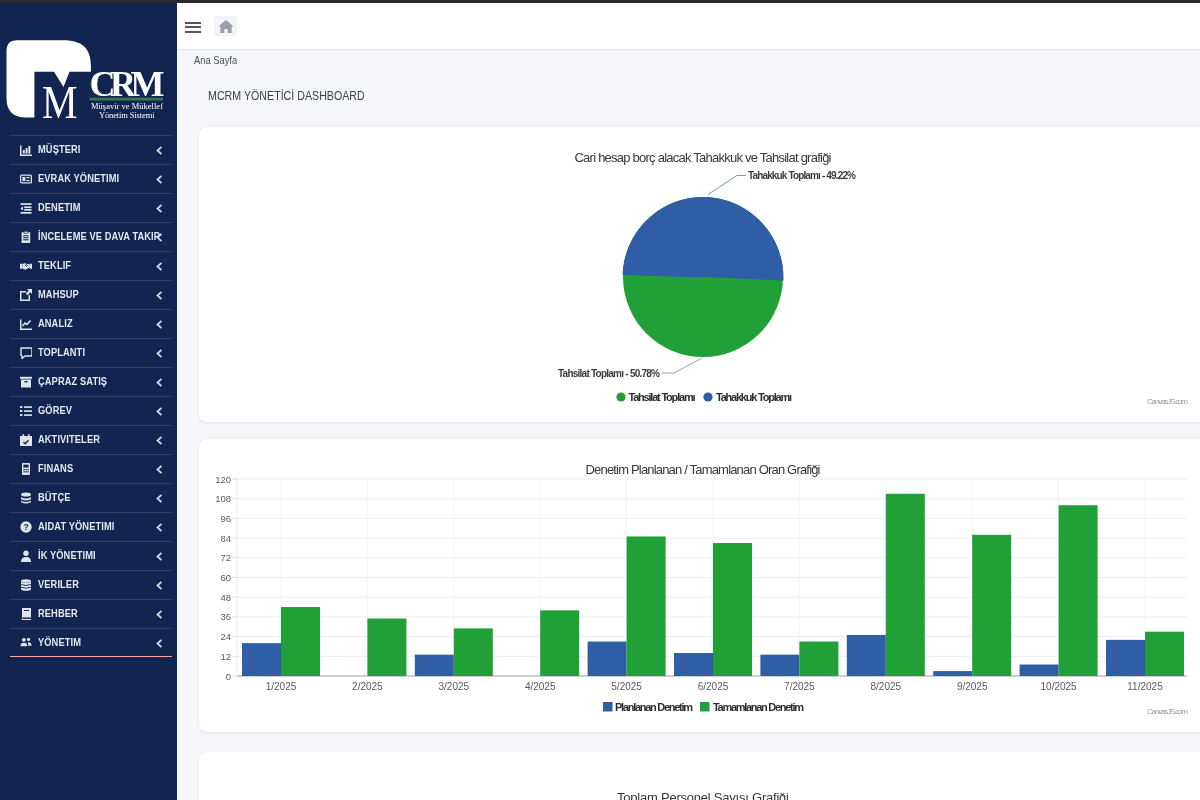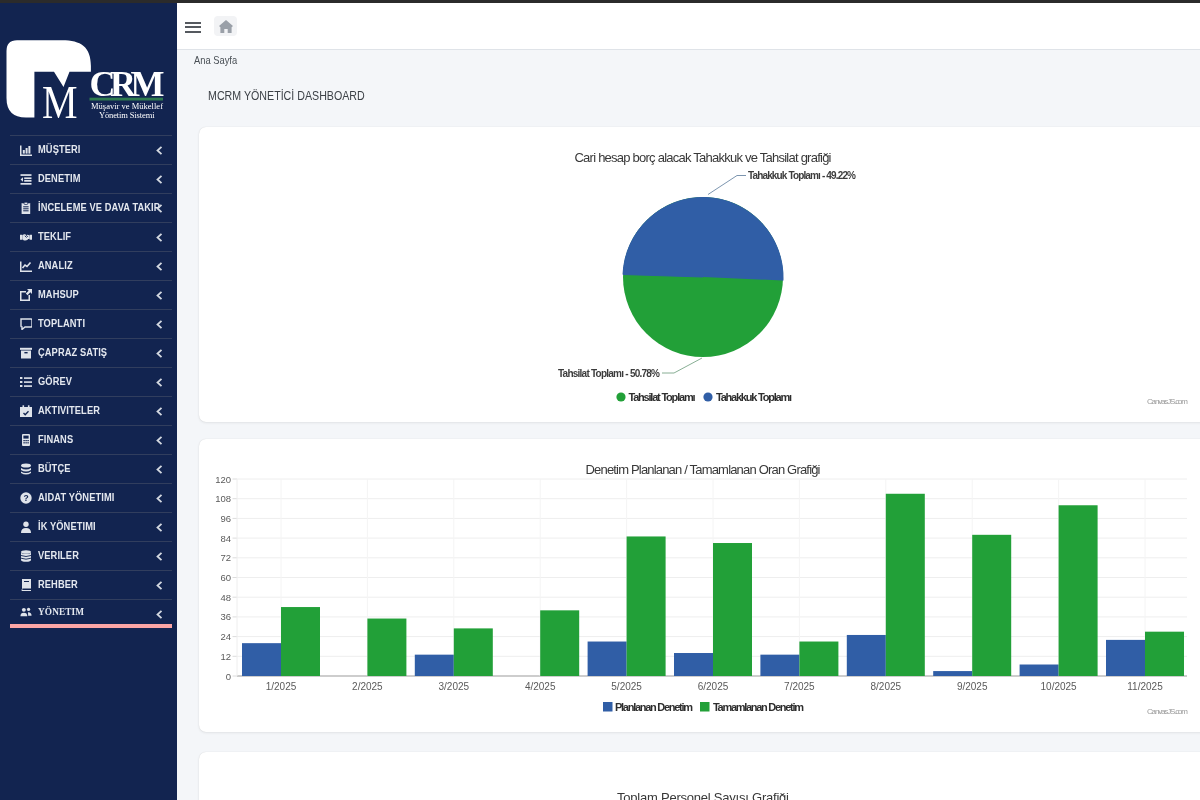--- a/index.html
+++ b/index.html
@@ -12,21 +12,21 @@
   .homebtn { position:absolute; left:214px; top:16px; width:23px; height:20px; background:#f2f3f5; border-radius:4px; z-index:11; display:flex; align-items:center; justify-content:center; }
   .crumb { position:absolute; left:194px; top:54px; font-size:11px; color:#494f55; transform:scaleX(.85); transform-origin:left; }
   .pagehead { position:absolute; left:208px; top:88px; font-size:13px; color:#3c4147; font-weight:400; transform:scaleX(.82); transform-origin:left; }
   .card { position:absolute; left:199px; width:1008px; background:#fff; border-radius:7px; box-shadow:0 0 1px rgba(0,0,0,.14), 0 1px 3px rgba(0,0,0,.07); }
   #card1 { top:127px; height:295px; }
   #card2 { top:439px; height:293px; }
   #card3 { top:752px; height:300px; }
   
   .menu { position:absolute; left:0; top:131.5px; width:177px; }
   .mi { height:29px; display:flex; align-items:center; border-top:1px solid #313e5e; margin-left:10px; margin-right:5px; padding-left:9.5px; position:relative; }
-  .mi:last-child { border-bottom:4px solid #fca5a5;font-family:Liberation Serif, serif; }
+  .mi:last-child { border-bottom:1px solid #fca5a5; }
   .mi .ic { width:12px; height:12px; margin-right:6px; flex:0 0 12px; line-height:0; display:flex; align-items:center; }
   .mi .tx { font-size:10px; font-weight:bold; color:#e4e8ef; letter-spacing:.1px; white-space:nowrap; transform:scaleX(.93); transform-origin:left; }
   .mi .ch { position:absolute; right:9px; top:10px; line-height:0; }
 </style>
 </head>
 <body>
 <div class="topstrip"></div>
 <div class="topbar"></div>
 <div class="hamb">
     <div></div>
@@ -177,20 +177,34 @@
           </svg>
         </span>
         <span class="tx">MÜŞTERI</span>
         <span class="ch"><svg width="7" height="9" viewBox="0 0 7 9">
             <path d="M5.5 0.8 L1.5 4.5 L5.5 8.2" stroke="#d4d9e1" stroke-width="1.8" fill="none"></path>
           </svg></span>
       </div>
       <div class="mi">
         <span class="ic">
           <svg width="12" height="12" viewBox="0 0 12 12">
+            <rect x="0.6" y="2.1" width="10.8" height="7.8" rx="1" fill="none" stroke="#dfe3ea" stroke-width="1.2"></rect>
+            <rect x="2.4" y="3.9" width="3" height="4.2" fill="#dfe3ea"></rect>
+            <rect x="6.4" y="3.9" width="3.2" height="1.2" fill="#dfe3ea"></rect>
+            <rect x="6.4" y="6.9" width="3.2" height="1.2" fill="#dfe3ea"></rect>
+          </svg>
+        </span>
+        <span class="tx">EVRAK YÖNETIMI</span>
+        <span class="ch"><svg width="7" height="9" viewBox="0 0 7 9">
+            <path d="M5.5 0.8 L1.5 4.5 L5.5 8.2" stroke="#d4d9e1" stroke-width="1.8" fill="none"></path>
+          </svg></span>
+      </div>
+      <div class="mi">
+        <span class="ic">
+          <svg width="12" height="12" viewBox="0 0 12 12">
             <rect x="0.5" y="1.2" width="11" height="1.7" fill="#dfe3ea"></rect>
             <rect x="4.2" y="4.4" width="7.3" height="1.7" fill="#dfe3ea"></rect>
             <rect x="4.2" y="7" width="7.3" height="1.7" fill="#dfe3ea"></rect>
             <path d="M3 4.2 L0.5 6.5 L3 8.8 Z" fill="#dfe3ea"></path>
             <rect x="0.5" y="10" width="11" height="1.7" fill="#dfe3ea"></rect>
           </svg>
         </span>
         <span class="tx">DENETIM</span>
         <span class="ch"><svg width="7" height="9" viewBox="0 0 7 9">
             <path d="M5.5 0.8 L1.5 4.5 L5.5 8.2" stroke="#d4d9e1" stroke-width="1.8" fill="none"></path>
@@ -221,37 +235,37 @@
           </svg>
         </span>
         <span class="tx">TEKLIF</span>
         <span class="ch"><svg width="7" height="9" viewBox="0 0 7 9">
             <path d="M5.5 0.8 L1.5 4.5 L5.5 8.2" stroke="#d4d9e1" stroke-width="1.8" fill="none"></path>
           </svg></span>
       </div>
       <div class="mi">
         <span class="ic">
           <svg width="12" height="12" viewBox="0 0 12 12">
+            <path d="M0 2 L6 2 L6 3.5 L1.5 3.5 L1.5 10.5 L8.5 10.5 L8.5 6 L10 6 L10 12 L0 12 Z" fill="#dfe3ea"></path>
+            <path d="M7 0 L12 0 L12 5 L10.3 3.3 L7.5 6.2 L5.8 4.5 L8.7 1.7 Z" fill="#dfe3ea"></path>
+          </svg>
+        </span>
+        <span class="tx">MAHSUP</span>
+        <span class="ch"><svg width="7" height="9" viewBox="0 0 7 9">
+            <path d="M5.5 0.8 L1.5 4.5 L5.5 8.2" stroke="#d4d9e1" stroke-width="1.8" fill="none"></path>
+          </svg></span>
+      </div>
+      <div class="mi">
+        <span class="ic">
+          <svg width="12" height="12" viewBox="0 0 12 12">
             <path d="M0 1.5 L1.5 1.5 L1.5 10.5 L12 10.5 L12 12 L0 12 Z" fill="#dfe3ea"></path>
             <path d="M2.5 8 L5 5 L7 6.5 L10.5 2.5" fill="none" stroke="#dfe3ea" stroke-width="1.6"></path>
           </svg>
         </span>
         <span class="tx">ANALIZ</span>
-        <span class="ch"><svg width="7" height="9" viewBox="0 0 7 9">
-            <path d="M5.5 0.8 L1.5 4.5 L5.5 8.2" stroke="#d4d9e1" stroke-width="1.8" fill="none"></path>
-          </svg></span>
-      </div>
-      <div class="mi">
-        <span class="ic">
-          <svg width="12" height="12" viewBox="0 0 12 12">
-            <path d="M0 2 L6 2 L6 3.5 L1.5 3.5 L1.5 10.5 L8.5 10.5 L8.5 6 L10 6 L10 12 L0 12 Z" fill="#dfe3ea"></path>
-            <path d="M7 0 L12 0 L12 5 L10.3 3.3 L7.5 6.2 L5.8 4.5 L8.7 1.7 Z" fill="#dfe3ea"></path>
-          </svg>
-        </span>
-        <span class="tx">MAHSUP</span>
         <span class="ch"><svg width="7" height="9" viewBox="0 0 7 9">
             <path d="M5.5 0.8 L1.5 4.5 L5.5 8.2" stroke="#d4d9e1" stroke-width="1.8" fill="none"></path>
           </svg></span>
       </div>
       <div class="mi">
         <span class="ic">
           <svg width="12" height="12" viewBox="0 0 12 12">
             <path d="M1 1 L11 1 Q12 1 12 2 L12 8 Q12 9 11 9 L5 9 L2 11.5 L2 9 Q1 9 1 8 Z" fill="none" stroke="#dfe3ea" stroke-width="1.4"></path>
           </svg>
         </span>

